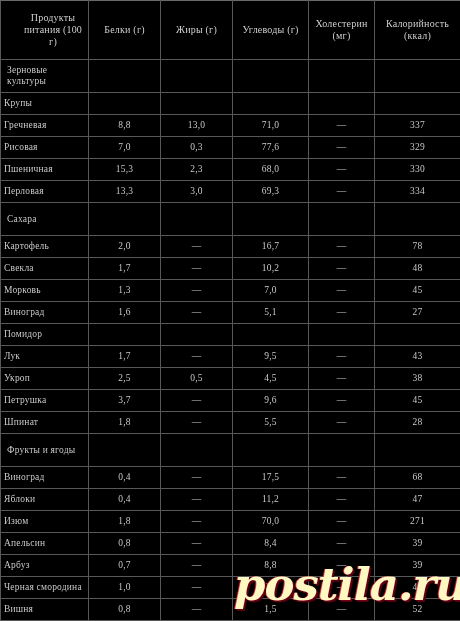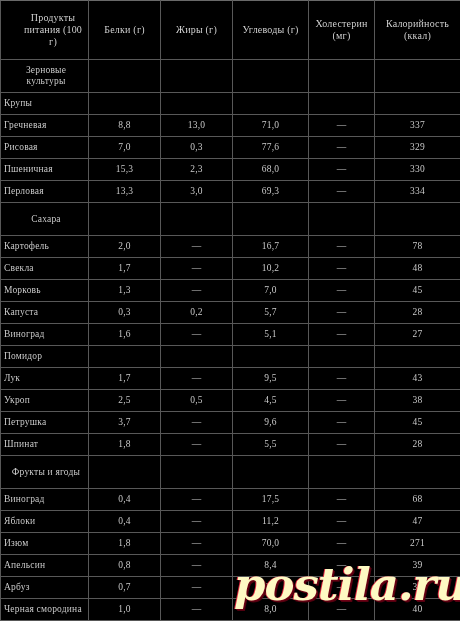--- a/index.html
+++ b/index.html
@@ -73,21 +73,21 @@
     text-align: center;
     height: 19px;
   }
 
   tr.section td {
     height: 28px;
     padding-top: 2px;
     padding-bottom: 2px;
   }
   tr.section td.name {
-    text-align: center;
+    text-align: left;
     padding-left: 6px;
     line-height: 11px;
   }
 
   
   .scanwrap {
     filter: blur(0.35px) contrast(1.05);
   }
 
   #watermark {
@@ -214,28 +214,20 @@
           </tr>
           <tr>
             <td class="name">Морковь</td>
             <td class="num">1,3</td>
             <td class="num">—</td>
             <td class="num">7,0</td>
             <td class="num">—</td>
             <td class="num">45</td>
           </tr>
           <tr>
-            <td class="name">Капуста</td>
-            <td class="num">0,3</td>
-            <td class="num">0,2</td>
-            <td class="num">5,7</td>
-            <td class="num">—</td>
-            <td class="num">28</td>
-          </tr>
-          <tr>
             <td class="name">Виноград</td>
             <td class="num">1,6</td>
             <td class="num">—</td>
             <td class="num">5,1</td>
             <td class="num">—</td>
             <td class="num">27</td>
           </tr>
           <tr>
             <td class="name">Помидор</td>
             <td class="num"></td>

